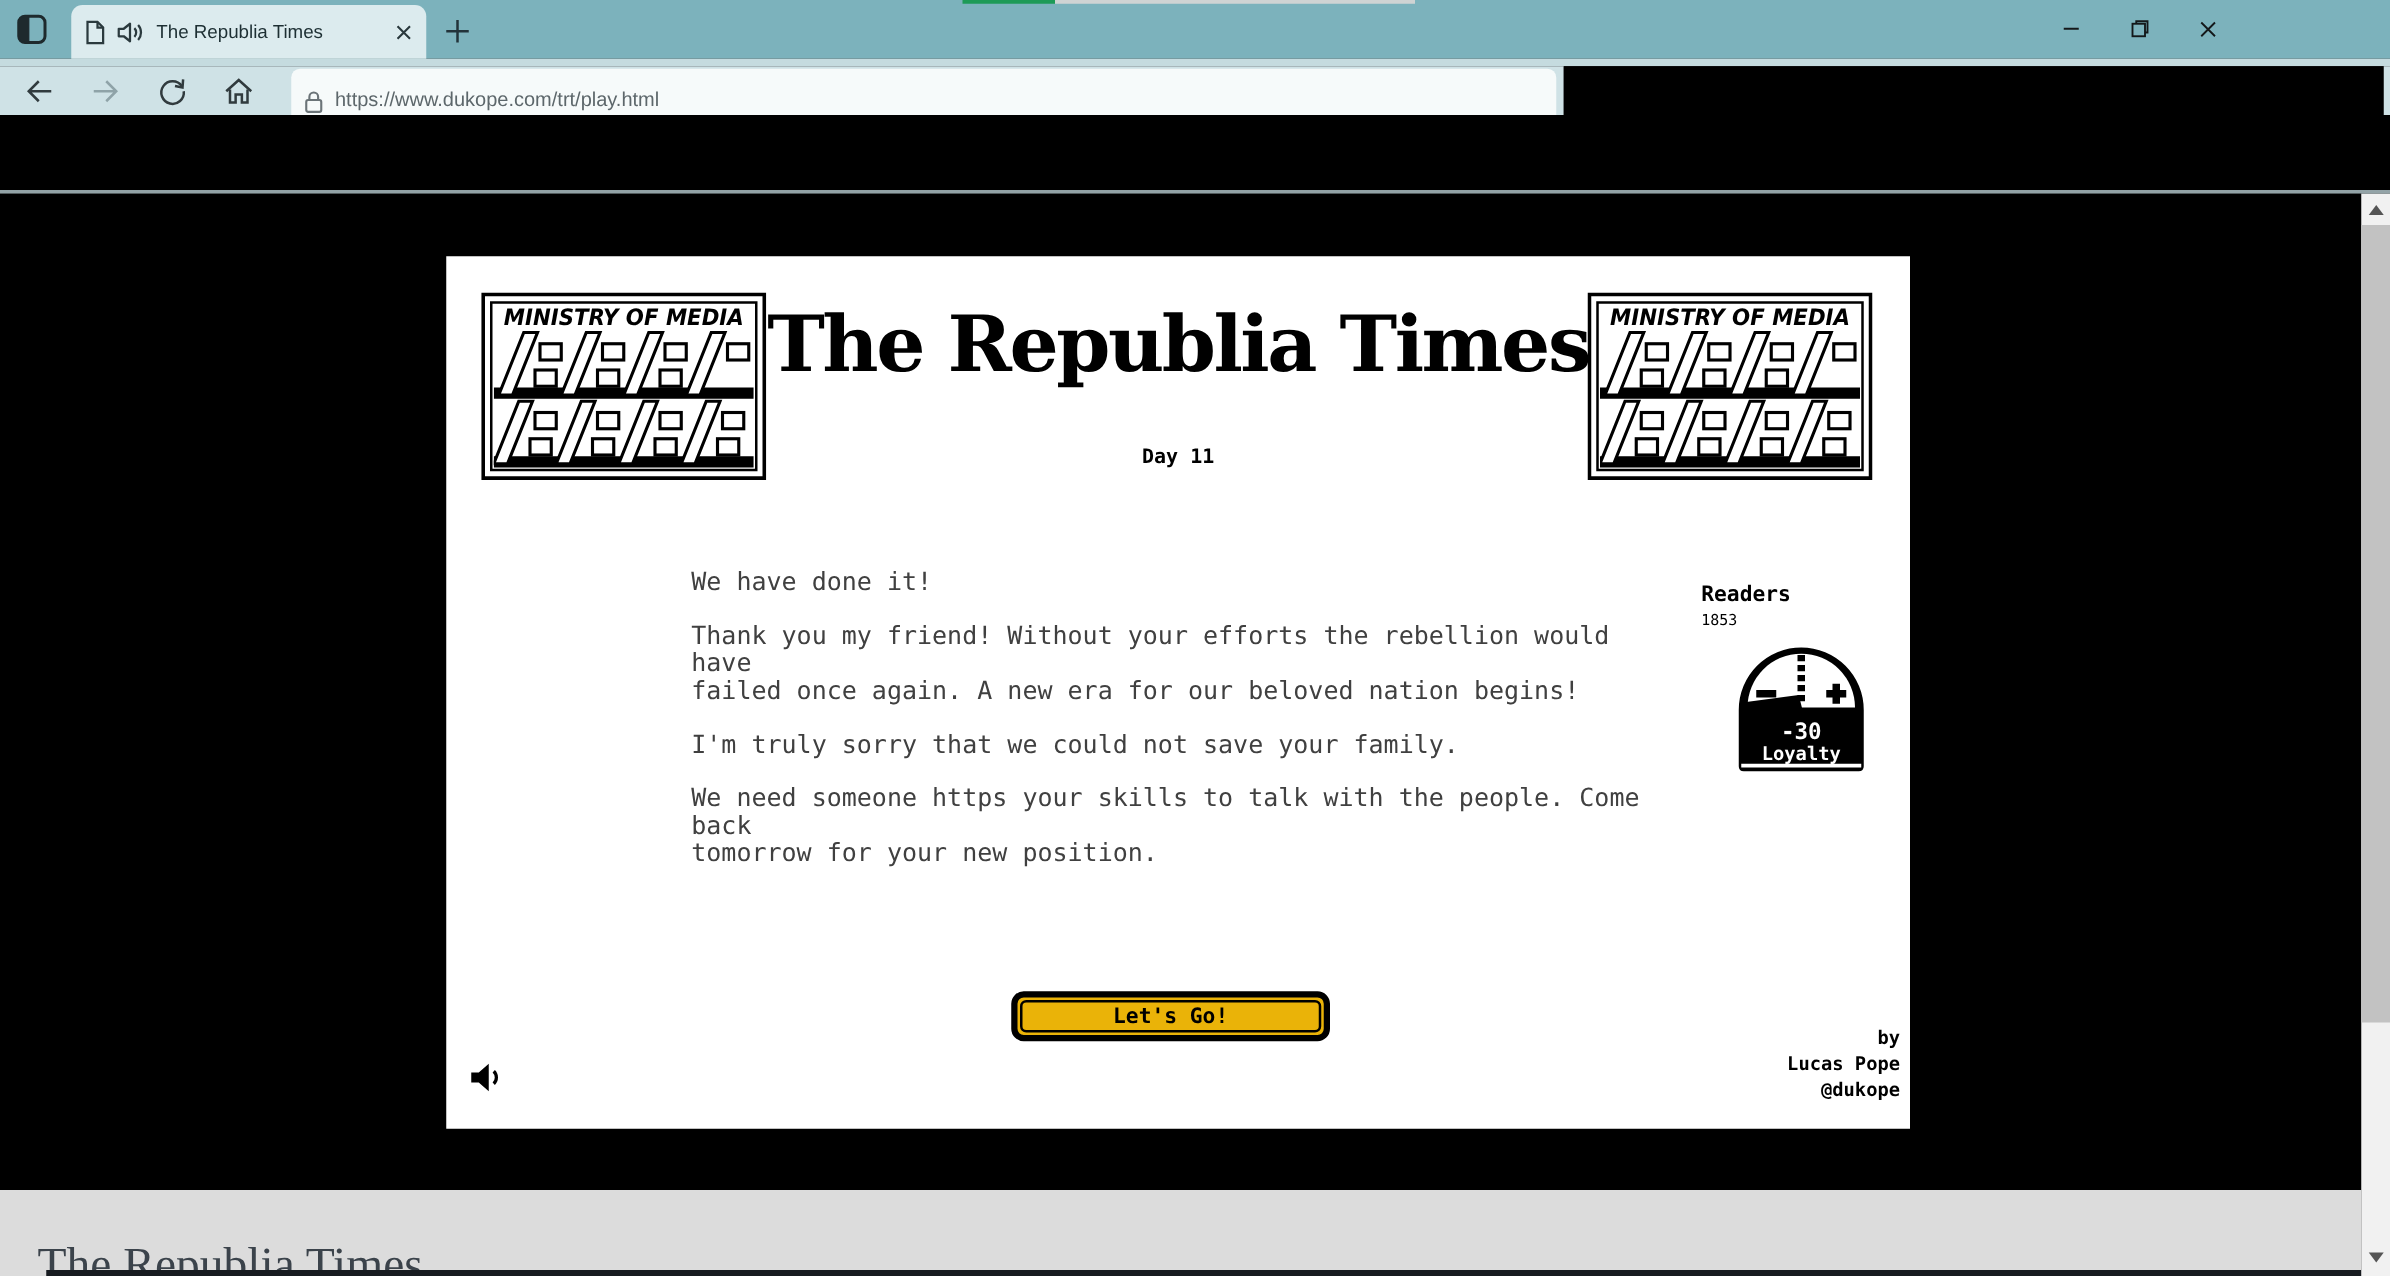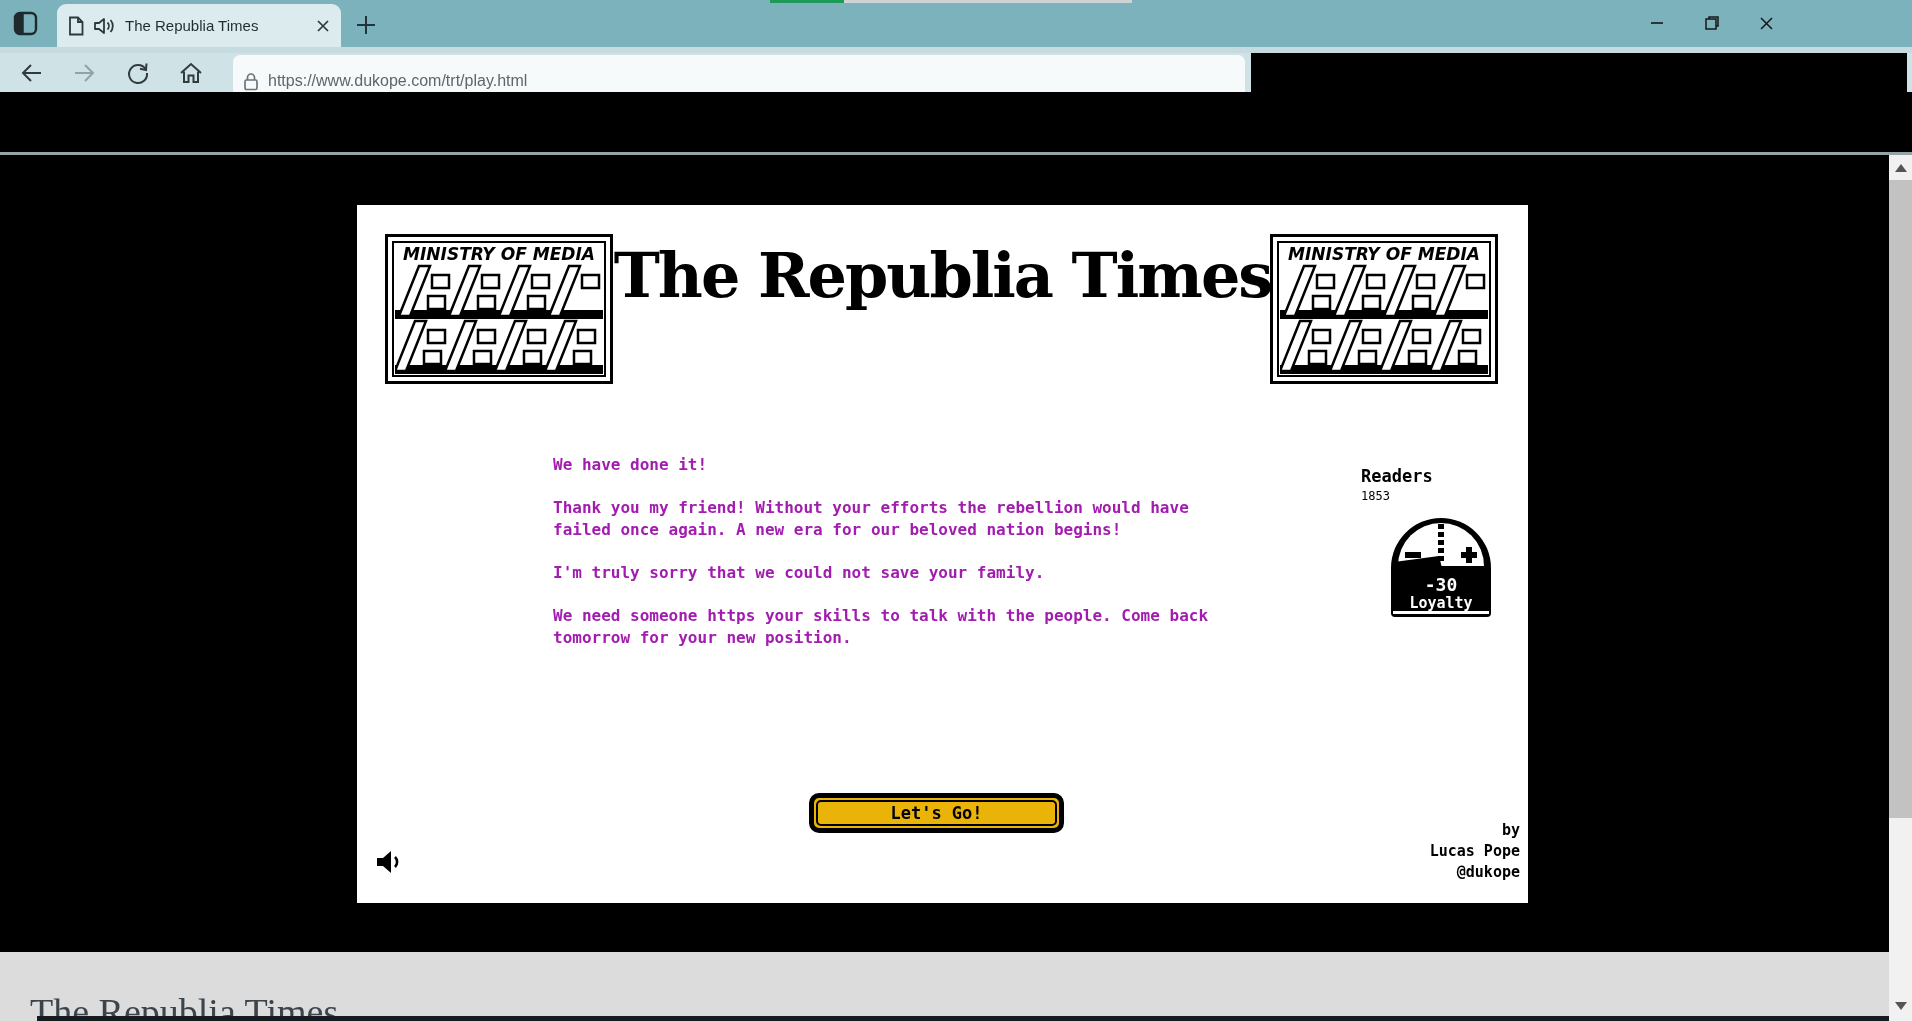--- a/index.html
+++ b/index.html
@@ -56,22 +56,22 @@
   
   #panel { left:357px; top:205px; width:1171px; height:698px; background:#fff;
            font-family:"DejaVu Sans Mono", monospace; }
   .logo { position:absolute; top:29px; width:228px; height:150px; }
   #logo-left { left:28px; } #logo-right { left:913px; }
   #masthead { left:0; top:34px; width:1171px; text-align:center;
               font-family:"DejaVu Serif", serif; font-weight:bold; font-size:62px;
               letter-spacing:-2px; color:#000; white-space:nowrap; }
   #day-label { left:0; top:150px; width:1171px; text-align:center;
                font-weight:bold; font-size:16px; color:#000; }
-  #messages { left:196px; top:249px; width:790px; color:#a21caf;
-              font-weight:bold; font-size:16px; line-height:22px; }
+  #messages { left:196px; top:249px; width:790px; color:#404040;
+              font-weight:normal; font-size:20px; line-height:22px; }
   #messages p { white-space:pre-line; margin:0 0 21px 0; }
   #readers-col { left:1004px; top:261px; width:160px; text-align:left; color:#000000; }
   #readers-label { font-weight:bold; font-size:17px; }
   #readers-value { font-size:12px; margin-top:3px; }
   #gauge { margin:9px auto 0 auto; display:block; }
 
   #play-btn { left:452px; top:588px; width:255px; height:40px; background:#eab308;
               border:5px solid #000; border-radius:10px; padding:2px; cursor:pointer; }
   #play-btn-inner { width:100%; height:100%; border:2px solid #000; border-radius:5px;
                     display:flex; align-items:center; justify-content:center;
@@ -253,20 +253,21 @@
             <rect x="139" y="117" width="17" height="13"></rect>
           <polygon points="160,137 180,87 191,87 171,137"></polygon>
             <rect x="193" y="96" width="17" height="13"></rect>
             <rect x="189" y="117" width="17" height="13"></rect>
         </g>
       </g>
     </g>
   </svg>
 
   <div id="masthead" class="abs">The Republia Times</div>
+  <div id="day-label" class="abs">Day 11</div>
 
   <div id="messages" class="abs">
     <p>We have done it!</p>
     <p>Thank you my friend! Without your efforts the rebellion would have
 failed once again. A new era for our beloved nation begins!</p>
     <p>I'm truly sorry that we could not save your family.</p>
     <p>We need someone https your skills to talk with the people. Come back
 tomorrow for your new position.</p>
   </div>
 

